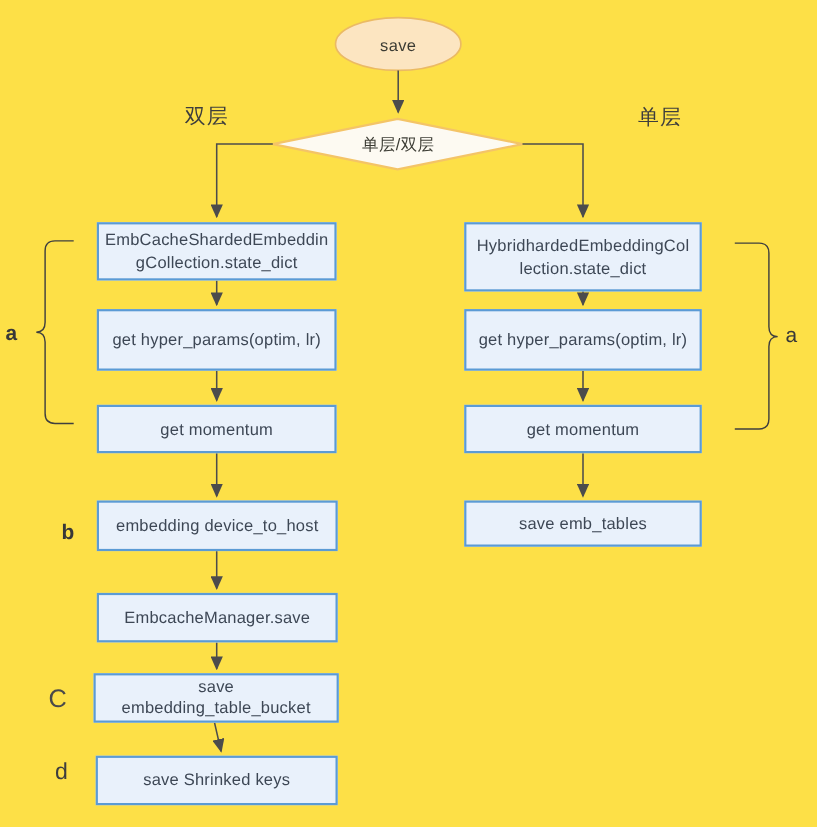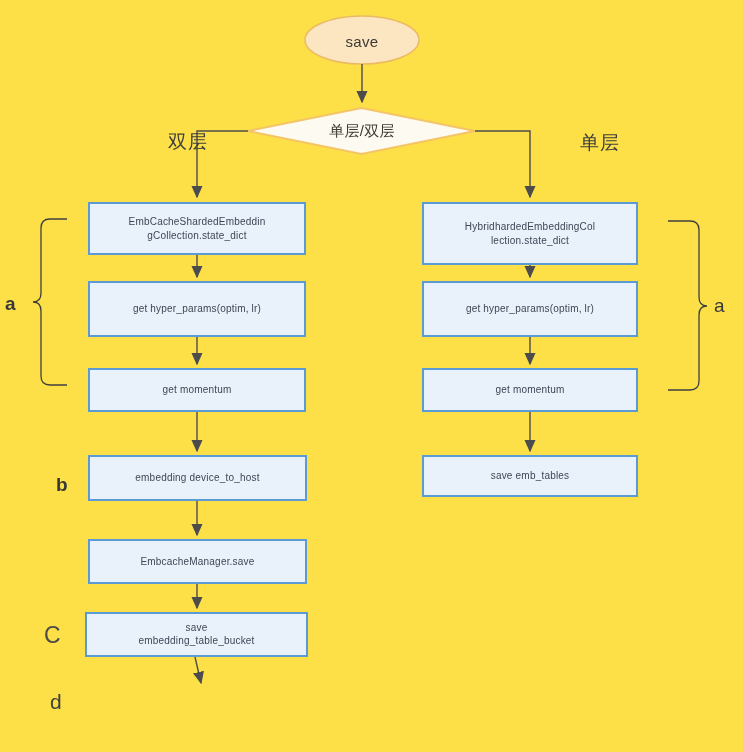--- a/index.html
+++ b/index.html
@@ -5,28 +5,28 @@
   html,body{margin:0;padding:0;background:#ffffff;}
   #stage{
     position:relative;width:743px;height:752px;background:#fde047;overflow:hidden;
     font-family:"Liberation Sans","DejaVu Sans",sans-serif;
   }
   #stage svg{position:absolute;left:0;top:0;}
   .node{
     position:absolute;box-sizing:border-box;
     border:2px solid #5B9BD5;background:#E9F1FB;color:#3D4755;
     display:flex;align-items:center;justify-content:center;text-align:center;
-    font-size:10px;line-height:1.4;letter-spacing:0.2px;white-space:pre-line;
+    font-size:15px;line-height:1.4;letter-spacing:0.2px;white-space:pre-line;
   }
   .overlay-label{
     position:absolute;display:flex;align-items:center;justify-content:center;
     text-align:center;color:#3B3B33;font-size:15px;letter-spacing:0.3px;white-space:pre-line;
   }
   .branch-label{
-    position:absolute;color:#3D3D3D;font-size:19px;letter-spacing:1px;margin-top:36px;
+    position:absolute;color:#3D3D3D;font-size:19px;letter-spacing:1px;
   }
   .anno{
     position:absolute;color:#383838;
   }
   .anno-bold{font-weight:bold;font-size:19px;}
   .anno-reg{font-weight:normal;font-size:19px;}
   .anno-big{font-weight:normal;font-size:23px;color:#4A4A4A;}
 </style>
 </head>
 <body>
@@ -69,20 +69,21 @@
   <div class="branch-label" style="left:580px;top:94px;">单层</div>
 
   <div class="node" style="left:88px;top:202px;width:218px;height:53px;">EmbCacheShardedEmbeddin
 gCollection.state_dict</div>
   <div class="node" style="left:88px;top:281px;width:218px;height:56px;">get hyper_params(optim, lr)</div>
   <div class="node" style="left:88px;top:368px;width:218px;height:44px;">get momentum</div>
   <div class="node" style="left:88px;top:539px;width:219px;height:45px;">EmbcacheManager.save</div>
   <div class="node" style="left:88px;top:455px;width:219px;height:46px;">embedding device_to_host</div>
   <div class="node" style="left:85px;top:612px;width:223px;height:45px;line-height:1.25;">save
 embedding_table_bucket</div>
+  <div class="node" style="left:87px;top:687px;width:220px;height:45px;">save Shrinked keys</div>
 
   <div class="node" style="left:422px;top:202px;width:216px;height:63px;">HybridhardedEmbeddingCol
 lection.state_dict</div>
   <div class="node" style="left:422px;top:281px;width:216px;height:56px;">get hyper_params(optim, lr)</div>
   <div class="node" style="left:422px;top:368px;width:216px;height:44px;">get momentum</div>
   <div class="node" style="left:422px;top:455px;width:216px;height:42px;">save emb_tables</div>
 
   <div class="anno anno-bold" style="left:5px;top:293px;">a</div>
   <div class="anno anno-reg" style="left:714px;top:295px;">a</div>
   <div class="anno anno-bold" style="left:56px;top:474px;">b</div>

